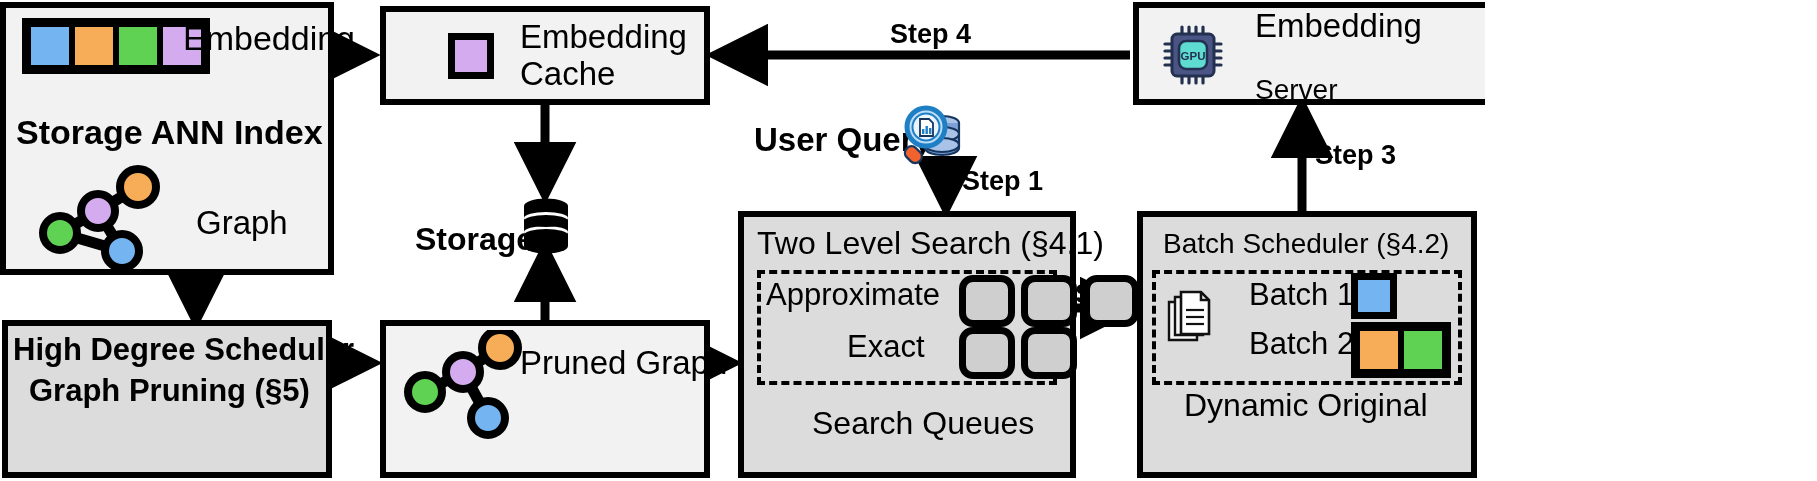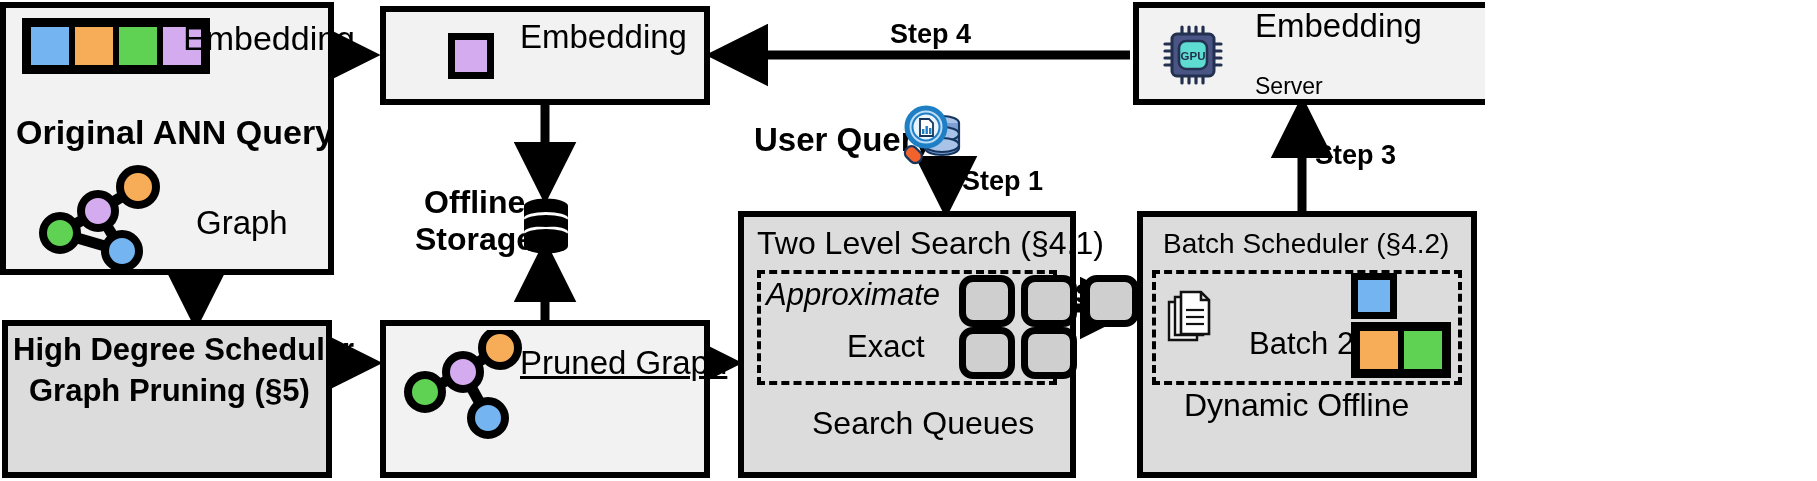--- a/index.html
+++ b/index.html
@@ -71,42 +71,42 @@
 
   <div class="sqstrip" style="left:22px;top:18px;">
     <div class="sq" style="background:#74b4f0;"></div>
     <div class="sq" style="background:#f7ac57;"></div>
     <div class="sq" style="background:#5fd254;"></div>
     <div class="sq" style="background:#d3abee;"></div>
   </div>
 
   <div class="lbl" style="left:183px;top:19px;font-size:34px;">Embedding</div>
 
-  <div class="lbl bold" style="left:16px;top:113px;font-size:34px;">Original ANN Query</div>
+  <div class="lbl bold" style="left:16px;top:113px;font-size:34px;">Storage ANN Index</div>
 
   <svg class="gholder" style="left:30px;top:165px;width:150px;height:105px;" viewBox="0 0 150 105">
     <line x1="30" y1="68" x2="68" y2="46" stroke="#000" stroke-width="11"></line>
     <line x1="68" y1="46" x2="108" y2="22" stroke="#000" stroke-width="11"></line>
     <line x1="30" y1="68" x2="92" y2="86" stroke="#000" stroke-width="11"></line>
     <line x1="68" y1="46" x2="92" y2="86" stroke="#000" stroke-width="11"></line>
     <circle cx="108" cy="22" r="18" fill="#f7ac57" stroke="#000" stroke-width="8"></circle>
     <circle cx="68" cy="46" r="17" fill="#d3abee" stroke="#000" stroke-width="8"></circle>
     <circle cx="30" cy="68" r="17" fill="#5fd254" stroke="#000" stroke-width="8"></circle>
     <circle cx="92" cy="86" r="17" fill="#74b4f0" stroke="#000" stroke-width="8"></circle>
   </svg>
 
   <div class="lbl" style="left:196px;top:205px;font-size:33px;">Graph</div>
 
   <div class="box" style="left:380px;top:6px;width:330px;height:99px;"></div>
 
   <div class="onesq" style="left:448px;top:33px;width:46px;height:46px;background:#d3abee;"></div>
 
   <div class="lbl" style="left:520px;top:19px;font-size:33px;">Embedding</div>
-
-  <div class="lbl bold" style="left:424px;top:185px;font-size:32px;">Offline</div>
+  <div class="lbl" style="left:520px;top:56px;font-size:33px;">Cache</div>
+
   <div class="lbl bold" style="left:415px;top:222px;font-size:32px;">Storage</div>
 
   <svg class="cyl" style="left:518px;top:198px;width:56px;height:56px;" viewBox="0 0 56 56">
     <ellipse cx="28" cy="8" rx="22" ry="7.5" fill="#000"></ellipse>
     <rect x="6" y="8" width="44" height="40" fill="#000"></rect>
     <ellipse cx="28" cy="48" rx="22" ry="7.5" fill="#000"></ellipse>
     <ellipse cx="28" cy="20" rx="22" ry="6" fill="#fff"></ellipse>
     <ellipse cx="28" cy="34" rx="22" ry="6" fill="#fff"></ellipse>
     <ellipse cx="28" cy="23" rx="22" ry="6" fill="#000"></ellipse>
     <ellipse cx="28" cy="37" rx="22" ry="6" fill="#000"></ellipse>
@@ -132,21 +132,21 @@
         <line x1="50" y1="26" x2="58" y2="26"></line>
       <line x1="50" y1="33" x2="58" y2="33"></line>
         <line x1="50" y1="40" x2="58" y2="40"></line>
     </g>
     <rect x="9" y="9" width="42" height="42" rx="5" fill="#4a5585" stroke="#23304f" stroke-width="3"></rect>
     <rect x="16" y="16" width="28" height="28" rx="7" fill="#5fdcd2" stroke="#23304f" stroke-width="2.6"></rect>
     <text x="30" y="35" font-family="'Liberation Sans',sans-serif" font-size="11.5" font-weight="bold" text-anchor="middle" fill="#23304f">GPU</text>
   </svg>
 
   <div class="lbl" style="left:1255px;top:8px;font-size:33px;">Embedding</div>
-  <div class="lbl" style="left:1255px;top:74px;font-size:23px;text-align:right;">Server</div>
+  <div class="lbl" style="left:1255px;top:74px;font-size:28px;text-align:right;">Server</div>
 
   <div class="lbl bold" style="left:890px;top:19px;font-size:27px;">Step 4</div>
   <div class="lbl bold" style="left:1315px;top:140px;font-size:27px;">Step 3</div>
   <div class="lbl bold" style="left:962px;top:166px;font-size:27px;">Step 1</div>
   <div class="lbl bold" style="left:1075px;top:279px;font-size:27px;">Step 2</div>
 
   <div class="lbl bold" style="left:754px;top:122px;font-size:33px;">User Query</div>
 
   <svg style="position:absolute;left:900px;top:104px;width:64px;height:62px;" viewBox="0 0 64 62">
     <g stroke="#15355e" stroke-width="2.2">
@@ -175,29 +175,29 @@
   <svg class="gholder" style="left:400px;top:330px;width:135px;height:125px;" viewBox="0 0 135 125">
     <line x1="25" y1="62" x2="63" y2="42" stroke="#000" stroke-width="11"></line>
     <line x1="63" y1="42" x2="100" y2="18" stroke="#000" stroke-width="11"></line>
     <line x1="63" y1="42" x2="88" y2="88" stroke="#000" stroke-width="11"></line>
     <circle cx="100" cy="18" r="18" fill="#f7ac57" stroke="#000" stroke-width="8"></circle>
     <circle cx="63" cy="42" r="17" fill="#d3abee" stroke="#000" stroke-width="8"></circle>
     <circle cx="25" cy="62" r="17" fill="#5fd254" stroke="#000" stroke-width="8"></circle>
     <circle cx="88" cy="88" r="17" fill="#74b4f0" stroke="#000" stroke-width="8"></circle>
   </svg>
 
-  <div class="lbl" style="left:520px;top:345px;font-size:33px;text-decoration:underline;">Pruned Graph</div>
+  <div class="lbl" style="left:520px;top:345px;font-size:33px;">Pruned Graph</div>
 
   <div class="box gray" style="left:738px;top:211px;width:338px;height:267px;"></div>
 
   <div class="lbl" style="left:757px;top:226px;font-size:32px;">Two Level Search (§4.1)</div>
 
   <div class="dashed" style="left:757px;top:270px;width:300px;height:115px;"></div>
 
-  <div class="lbl" style="left:766px;top:278px;font-size:31px;font-style:italic;">Approximate</div>
+  <div class="lbl" style="left:766px;top:278px;font-size:31px;">Approximate</div>
   <div class="slotrow" style="left:959px;top:275px;">
     <div class="slot"></div>
     <div class="slot"></div>
     <div class="slot"></div>
   </div>
 
   <div class="lbl" style="left:847px;top:330px;font-size:31px;">Exact</div>
   <div class="slotrow" style="left:959px;top:327px;">
     <div class="slot"></div>
     <div class="slot"></div>
@@ -216,23 +216,24 @@
     <path d="M10,9 h20 l8,8 v30 h-28 z" fill="#f4f4f4" stroke="#111" stroke-width="2.4"></path>
     <path d="M16,4 h20 l8,8 v34 h-28 z" fill="#fff" stroke="#111" stroke-width="2.6"></path>
     <path d="M36,4 v8 h8" fill="none" stroke="#111" stroke-width="2.6"></path>
     <g stroke="#111" stroke-width="2.2">
       <line x1="21" y1="22" x2="39" y2="22"></line>
       <line x1="21" y1="29" x2="39" y2="29"></line>
       <line x1="21" y1="36" x2="39" y2="36"></line>
     </g>
   </svg>
 
+  <div class="lbl" style="left:1249px;top:278px;font-size:31px;">Batch 1</div>
   <div class="onesq" style="left:1351px;top:273px;width:46px;height:46px;background:#74b4f0;"></div>
 
   <div class="lbl" style="left:1249px;top:327px;font-size:31px;">Batch 2</div>
   <div class="sqstrip" style="left:1351px;top:322px;">
     <div class="sq" style="background:#f7ac57;"></div>
     <div class="sq" style="background:#5fd254;"></div>
   </div>
 
-  <div class="lbl" style="left:1184px;top:388px;font-size:32px;">Dynamic Offline</div>
+  <div class="lbl" style="left:1184px;top:388px;font-size:32px;">Dynamic Original</div>
 
 </div>
 
 </body></html>

